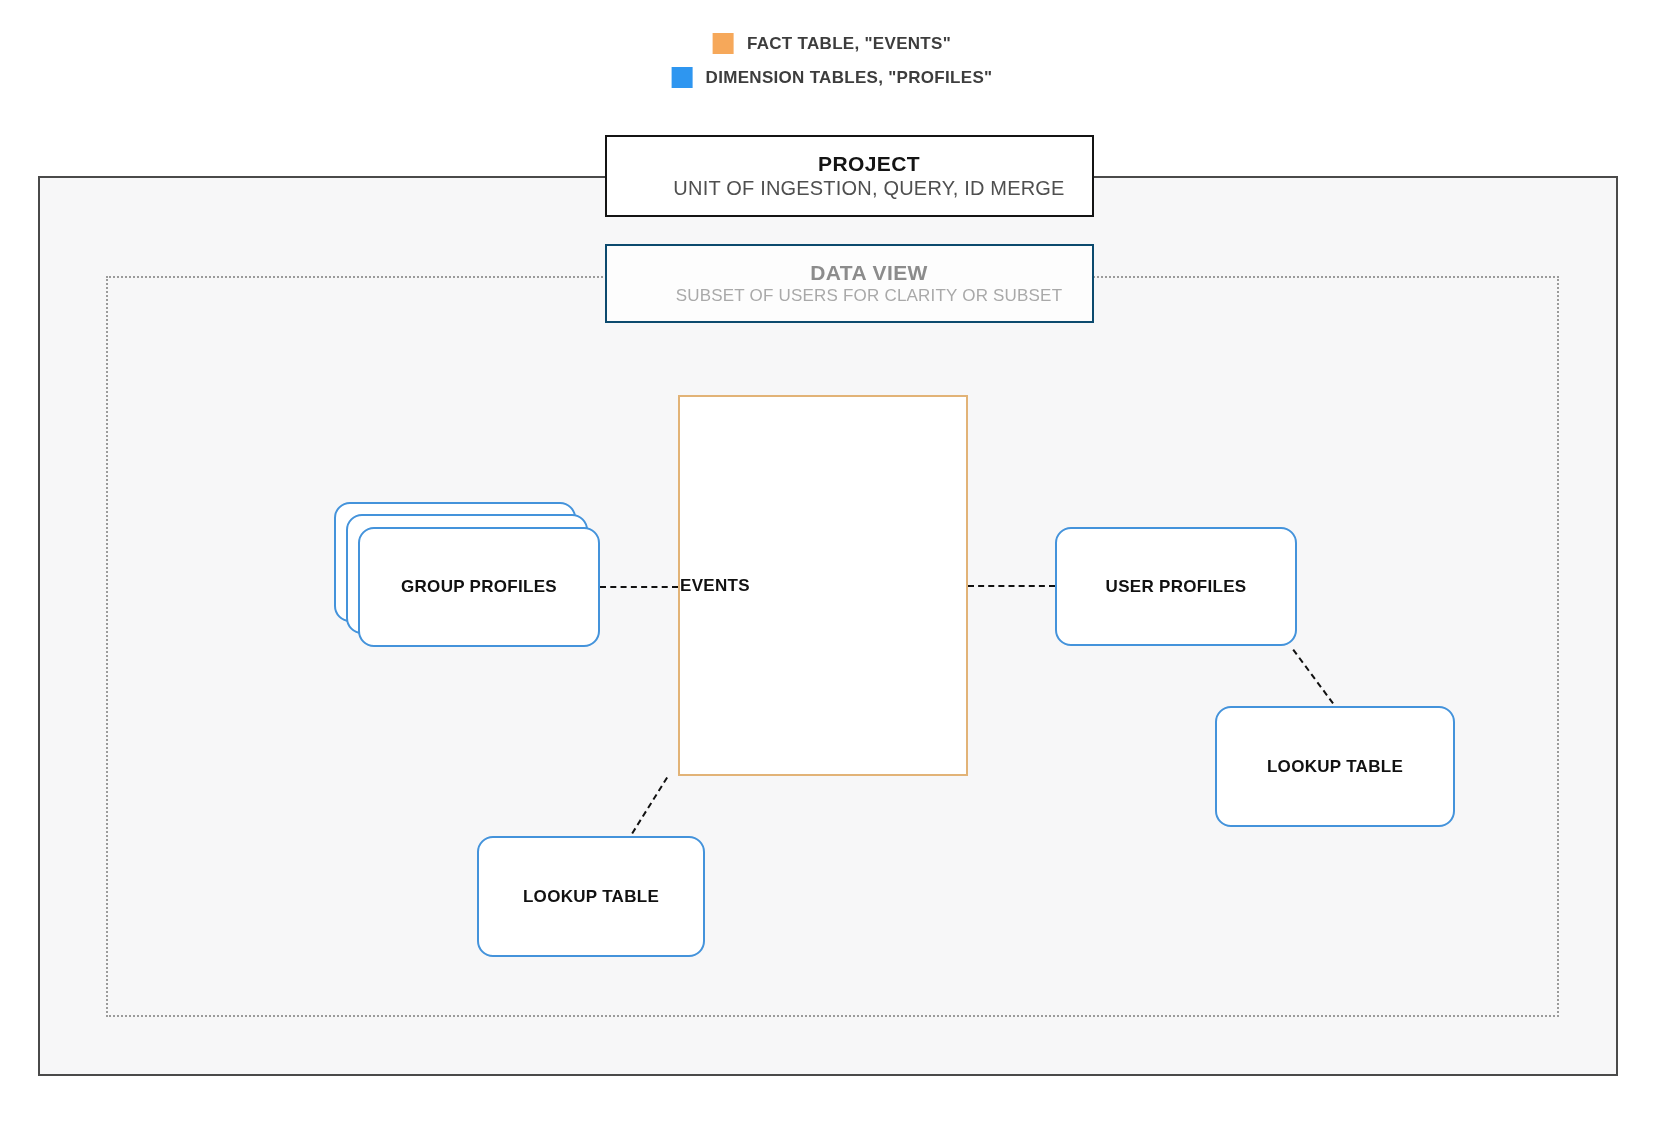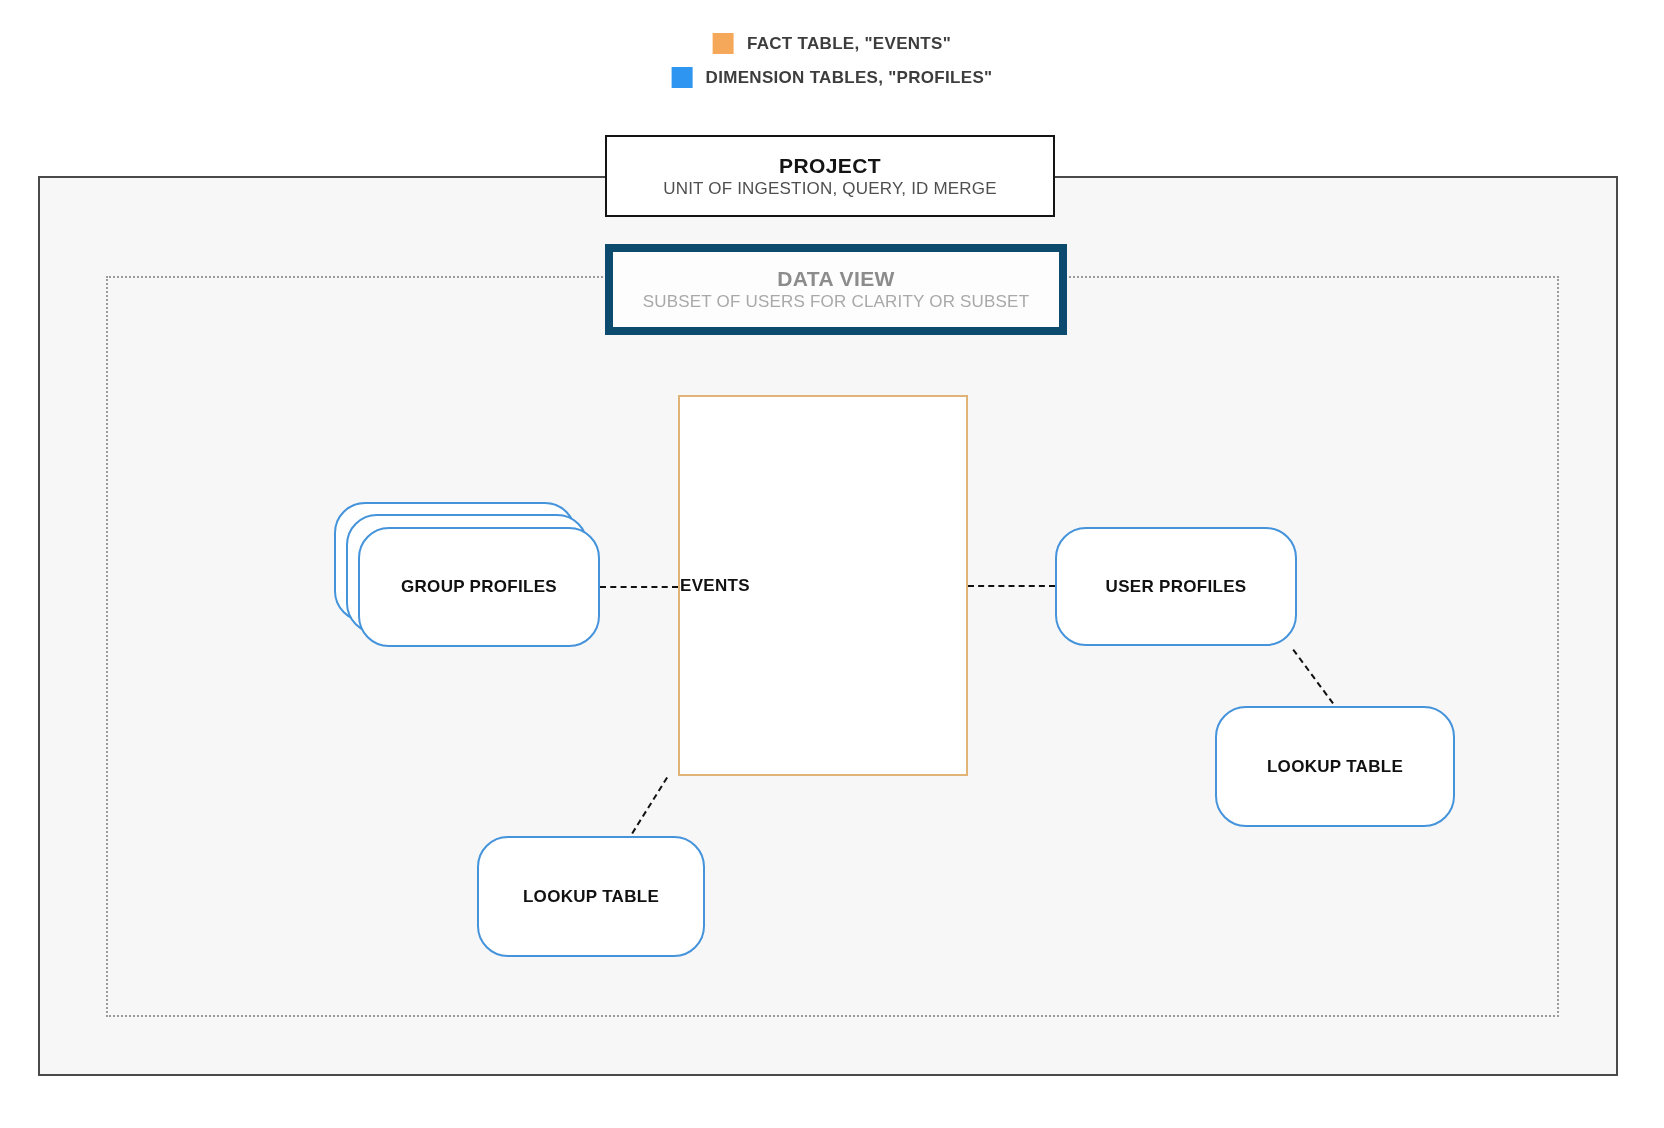--- a/index.html
+++ b/index.html
@@ -15,33 +15,33 @@
   .swatch-fact{background:#F6A85A;}
   .swatch-dim{background:#2E96F0;}
   .legend-label{font-size:17px;font-weight:bold;color:#3d3d3d;letter-spacing:.3px;white-space:nowrap;}
   
   .outer-box{position:absolute;left:38px;top:176px;width:1576px;height:896px;
     border:2px solid #4a4a4a;background:#f7f7f8;z-index:1;}
   .dotted-box{position:absolute;left:106px;top:276px;width:1449px;height:737px;
     border:2px dotted #9b9b9b;z-index:2;}
   
   .header-box{position:absolute;left:605px;width:446px;z-index:6;display:flex;
-    flex-direction:column;align-items:center;justify-content:center;gap:1px;text-align:center;}
+    flex-direction:column;align-items:center;justify-content:center;gap:1px;text-align:center;padding-left:39px;}
   .project-box{top:135px;height:78px;background:#ffffff;border:2px solid #141414;}
   .project-title{font-size:21px;font-weight:bold;color:#141414;letter-spacing:.4px;}
-  .project-subtitle{font-size:17px;color:#4f4f4f;letter-spacing:.2px;}
-  .dataview-box{top:244px;height:75px;background:#fdfdfd;border:8px solid #0c4a6e;text-align:right;}
+  .project-subtitle{font-size:20px;color:#4f4f4f;letter-spacing:.2px;}
+  .dataview-box{top:244px;height:75px;background:#fdfdfd;border:2px solid #0c4a6e;text-align:right;}
   .dataview-title{font-size:21px;font-weight:bold;color:#8c8c8c;letter-spacing:.4px;}
   .dataview-subtitle{font-size:17px;color:#a9a9a9;letter-spacing:.2px;}
   
   .node-label{font-size:17px;font-weight:bold;color:#111111;letter-spacing:.3px;white-space:nowrap;}
   .events-box{position:absolute;left:678px;top:395px;width:286px;height:377px;
     background:#ffffff;border:2px solid #e2b377;z-index:4;
     display:flex;align-items:center;justify-content:flex-start;}
-  .card{position:absolute;background:#ffffff;border:2px solid #4493db;border-radius:31px;
+  .card{position:absolute;background:#ffffff;border:2px solid #4493db;border-radius:16px;
     display:flex;align-items:center;justify-content:center;z-index:4;}
   .group-back {left:334px;top:502px;width:238px;height:116px;z-index:3;}
   .group-mid  {left:346px;top:514px;width:238px;height:116px;z-index:4;}
   .group-front{left:358px;top:527px;width:238px;height:116px;z-index:5;}
   .user-profiles{left:1055px;top:527px;width:238px;height:115px;}
   .lookup-right{left:1215px;top:706px;width:236px;height:117px;}
   .lookup-bottom{left:477px;top:836px;width:224px;height:117px;}
   
   .conn{position:absolute;border-top:2px dashed #111111;z-index:3;}
   .conn-group-events{left:600px;top:586px;width:78px;}

